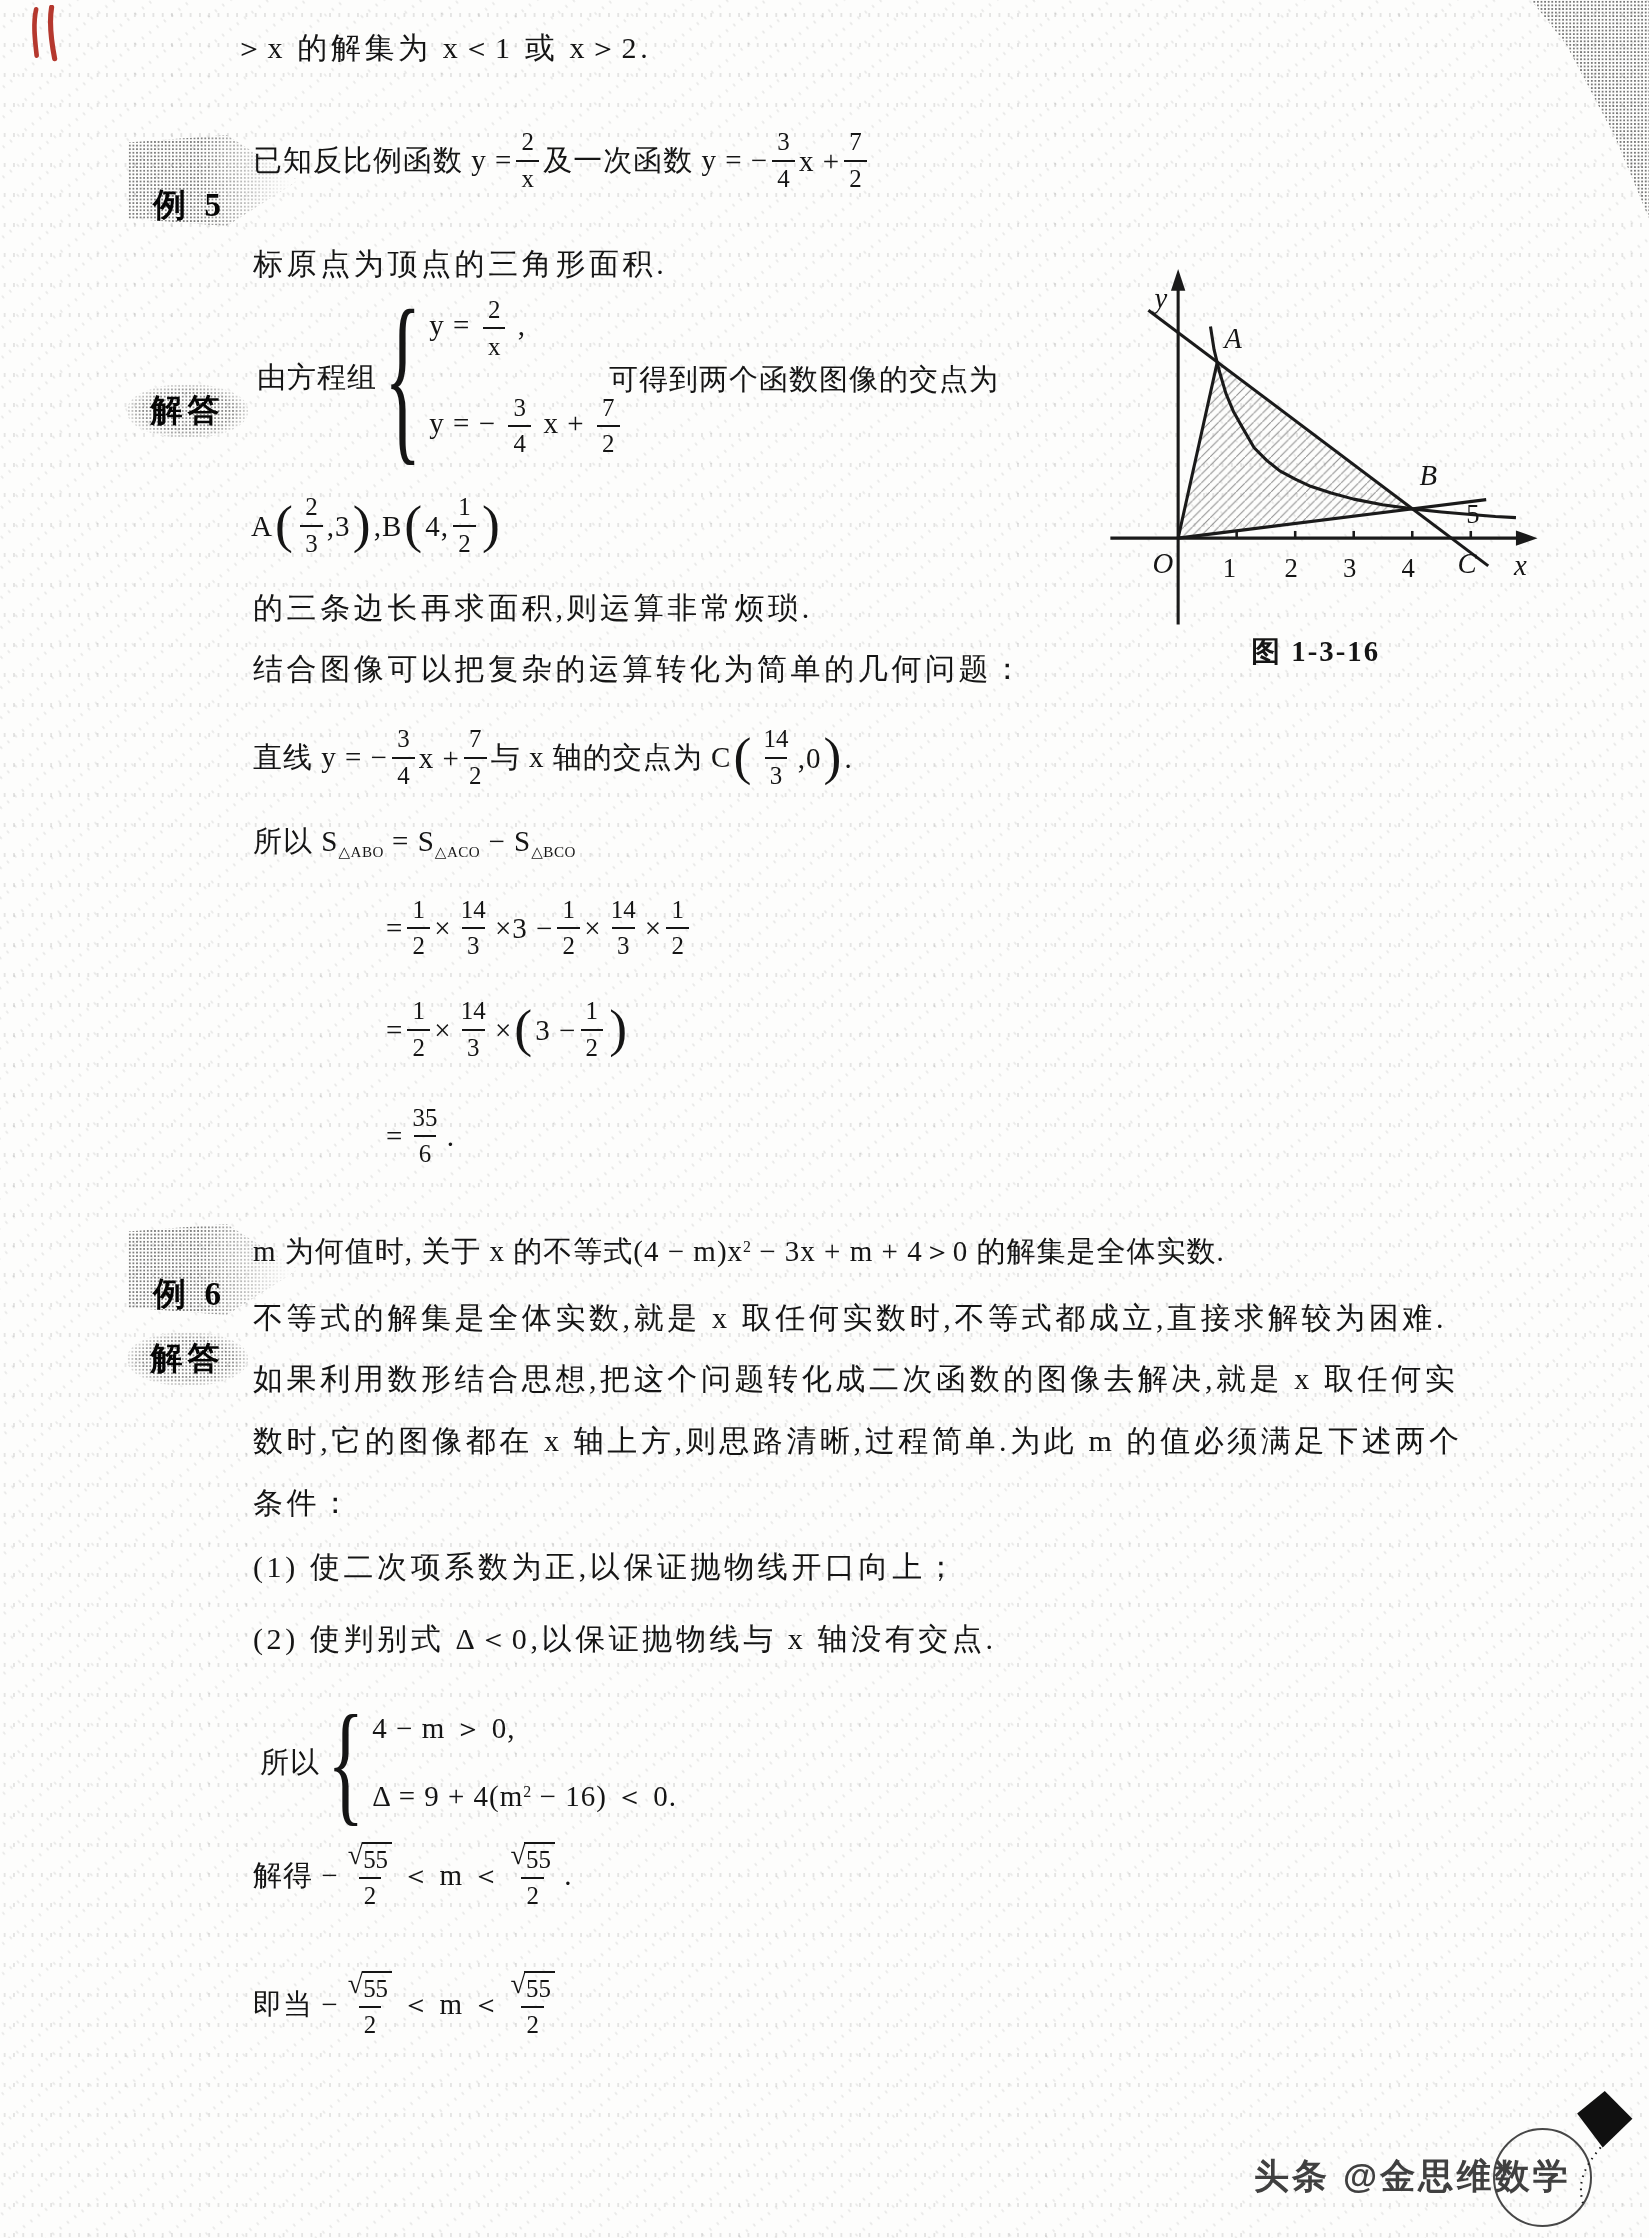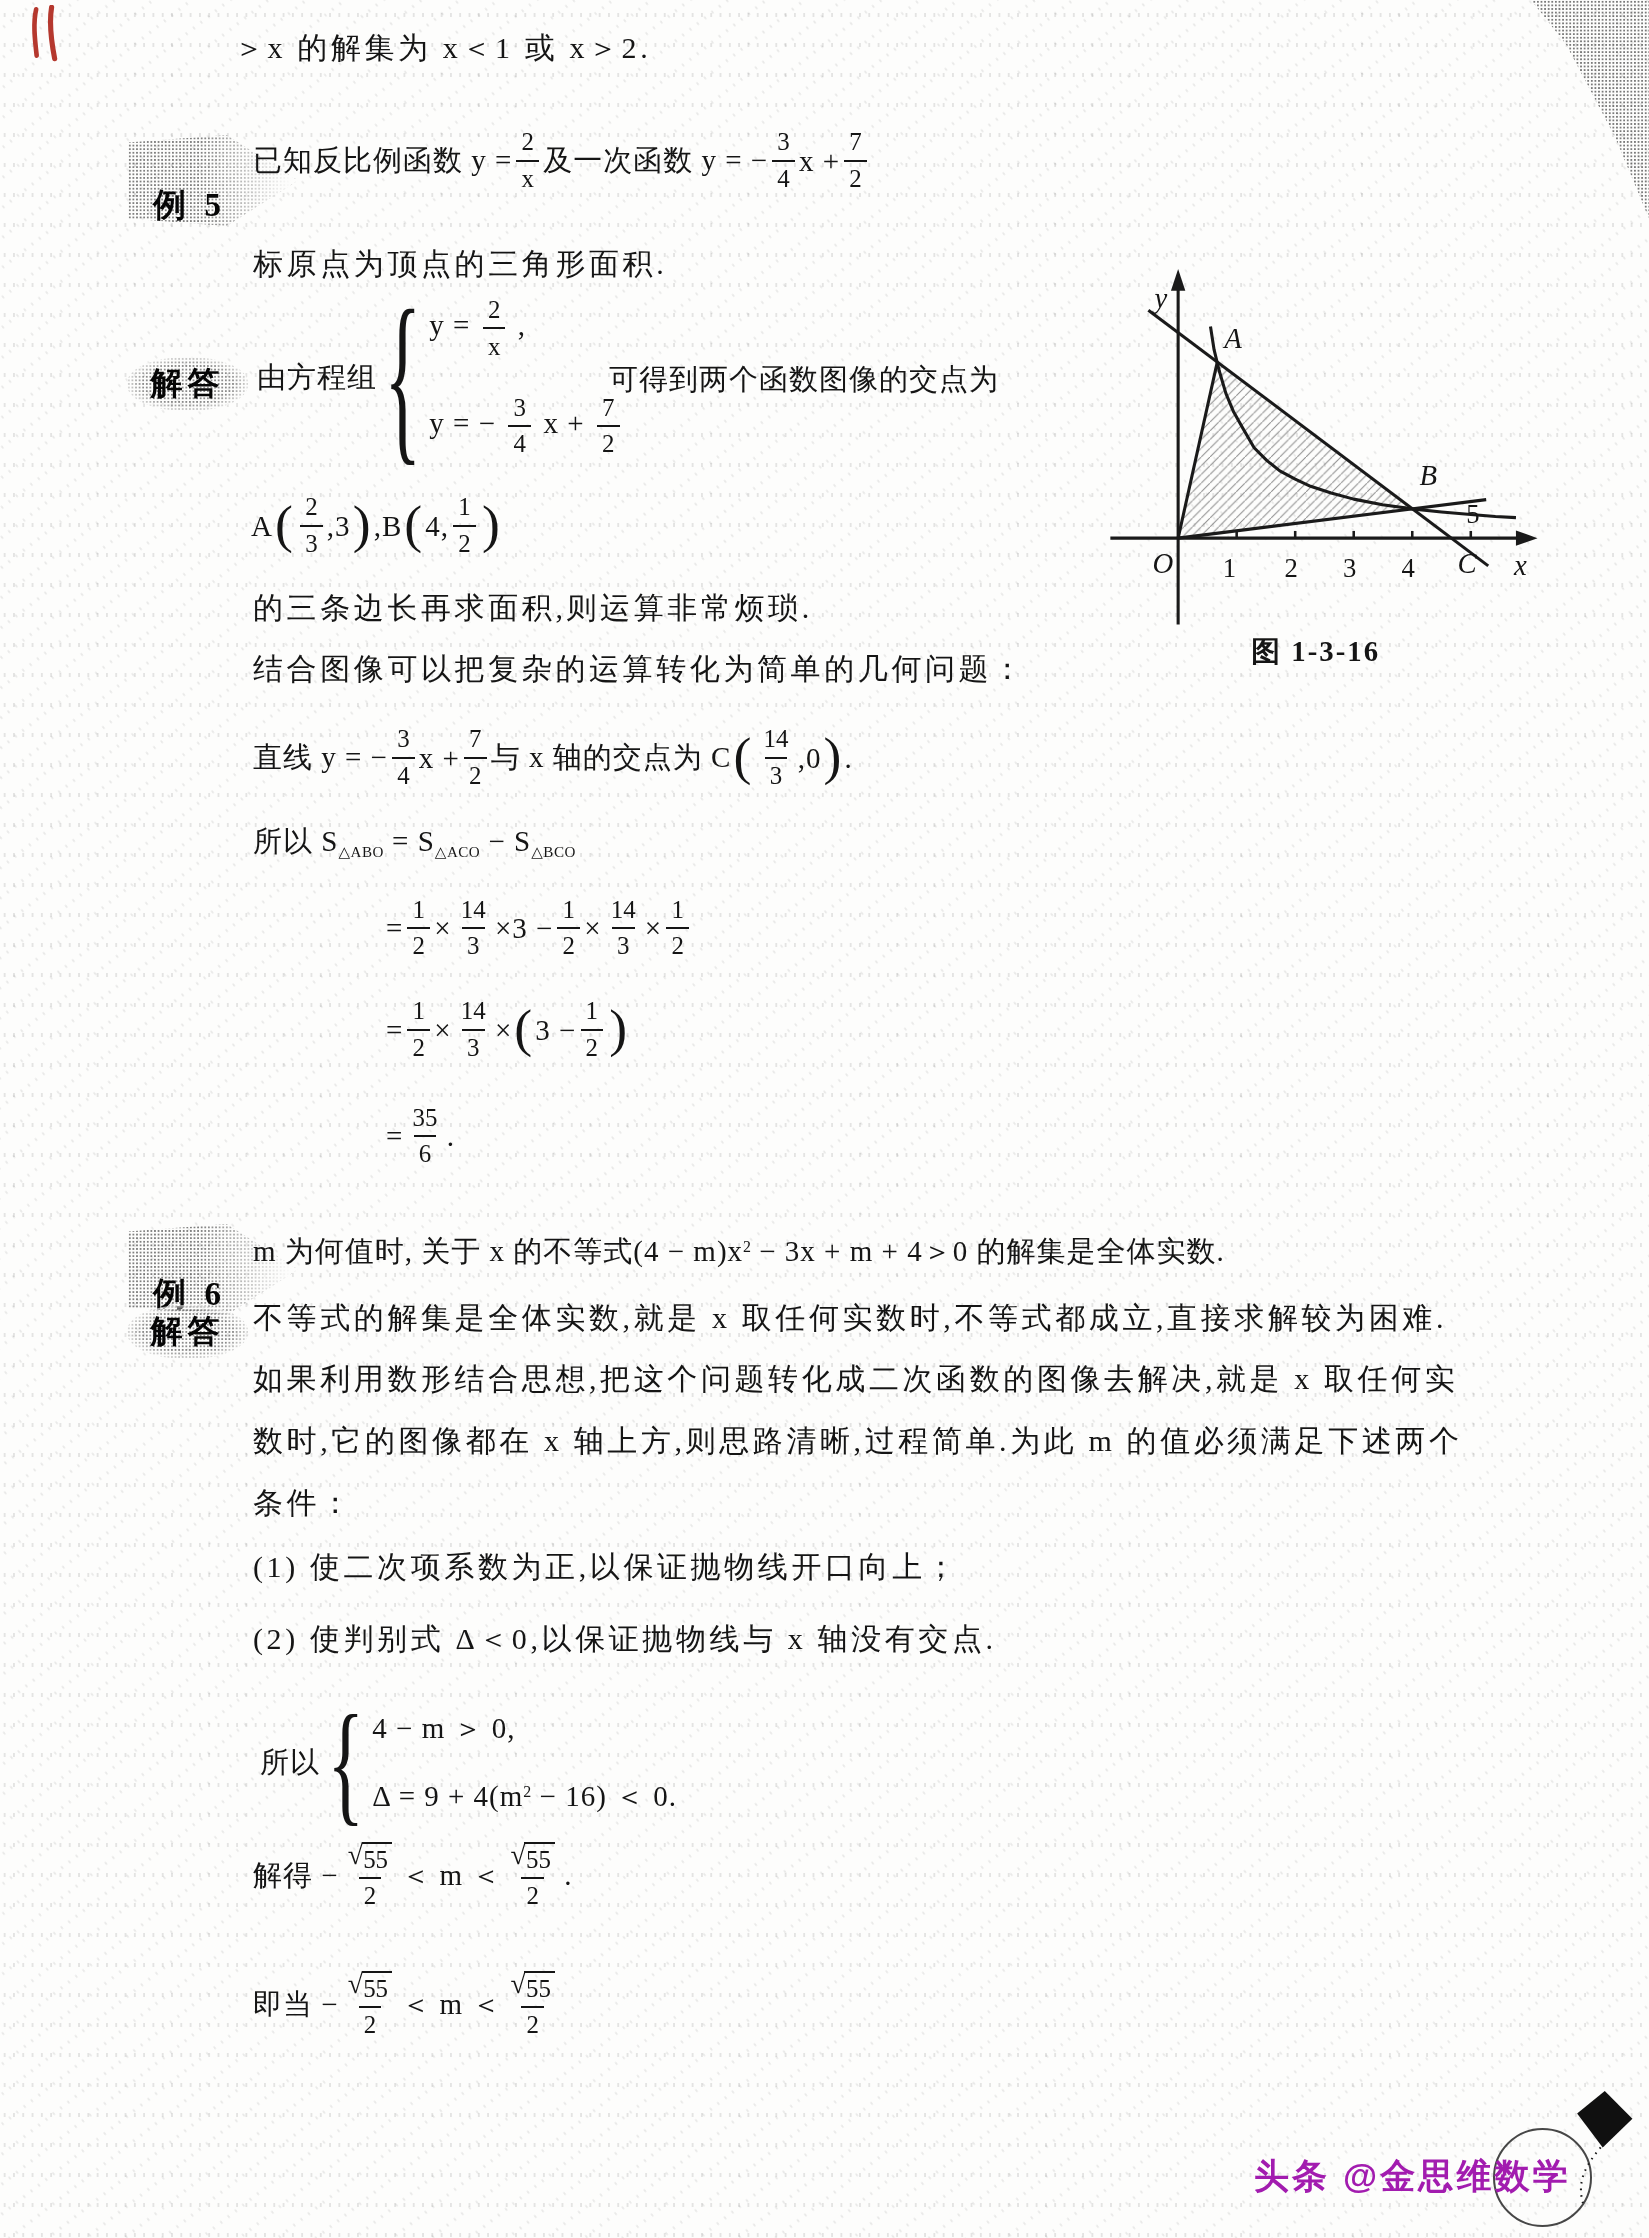--- a/index.html
+++ b/index.html
@@ -48,39 +48,39 @@
     background-image:linear-gradient(to right, rgba(255,255,255,0) 42%, #fdfdfc 96%),
                      radial-gradient(rgba(25,25,25,.55) 0.9px, transparent 1px);
     background-size:100% 100%,3.6px 3.6px;
     clip-path:polygon(0 10%, 58% 2%, 100% 50%, 58% 98%, 0 90%);
   }
   .jd-badge{
     position:absolute;width:121px;height:54px;display:flex;align-items:center;justify-content:center;
     font-weight:700;font-size:32px;letter-spacing:5.1px;color:#060606;
     background-image:radial-gradient(ellipse at center, rgba(255,255,255,0) 52%, #fdfdfc 80%),
                      radial-gradient(rgba(25,25,25,.5) 0.9px, transparent 1px);
-    background-size:100% 100%,3.6px 3.6px;border-radius:48%;
+    background-size:100% 100%,3.6px 3.6px;border-radius:48%;margin-top:27px;
   }
 
   
   .corner{
     position:absolute;top:0;right:0;width:175px;height:221px;z-index:1;
     background-image:radial-gradient(rgba(35,35,35,.6) 0.9px, transparent 1px);
     background-size:3.6px 3.6px;
     clip-path:polygon(32% 0, 100% 0, 100% 100%, 80% 62%, 52% 20%);
   }
   .redmark{position:absolute;left:30px;top:5.1px;z-index:2;}
 
   .figure{position:absolute;left:1105px;top:265px;z-index:1;}
   .figure text{font-size:52px;fill:#151515;}
   .figure .it{font-style:italic;font-size:56px;}
   .figure .cap{font-weight:700;font-size:56px;letter-spacing:4px;}
 
   .watermark{position:absolute;left:1254px;top:2153px;font-weight:700;font-size:35px;
-             letter-spacing:3.1px;color:#a21caf;z-index:3;
+             letter-spacing:3.1px;color:#404040;z-index:3;
              font-family:"Liberation Sans","DejaVu Sans",sans-serif;}
   .wm-circle{position:absolute;left:1493px;top:2128px;width:95px;height:95px;border:2.6px solid rgba(25,25,25,.8);
              border-radius:50%;z-index:2;}
   .kite{position:absolute;left:1539px;top:2087px;z-index:4;}
 </style>
 </head>
 <body>
 
 <div id="page">
   <div class="corner"></div>

